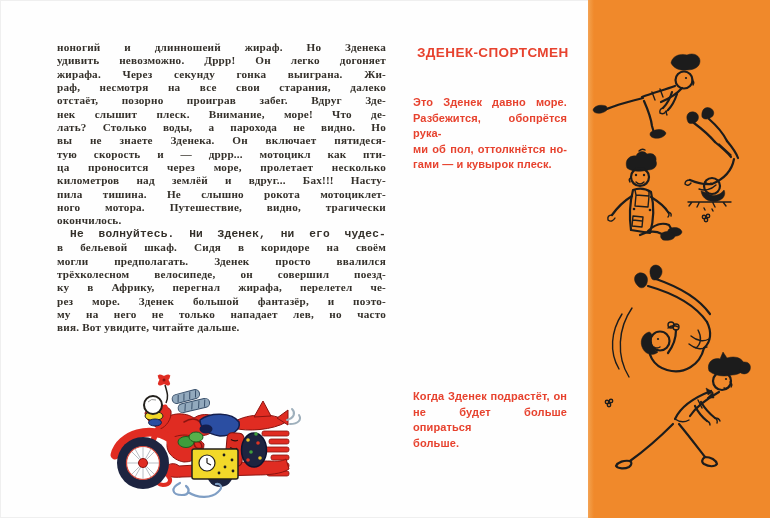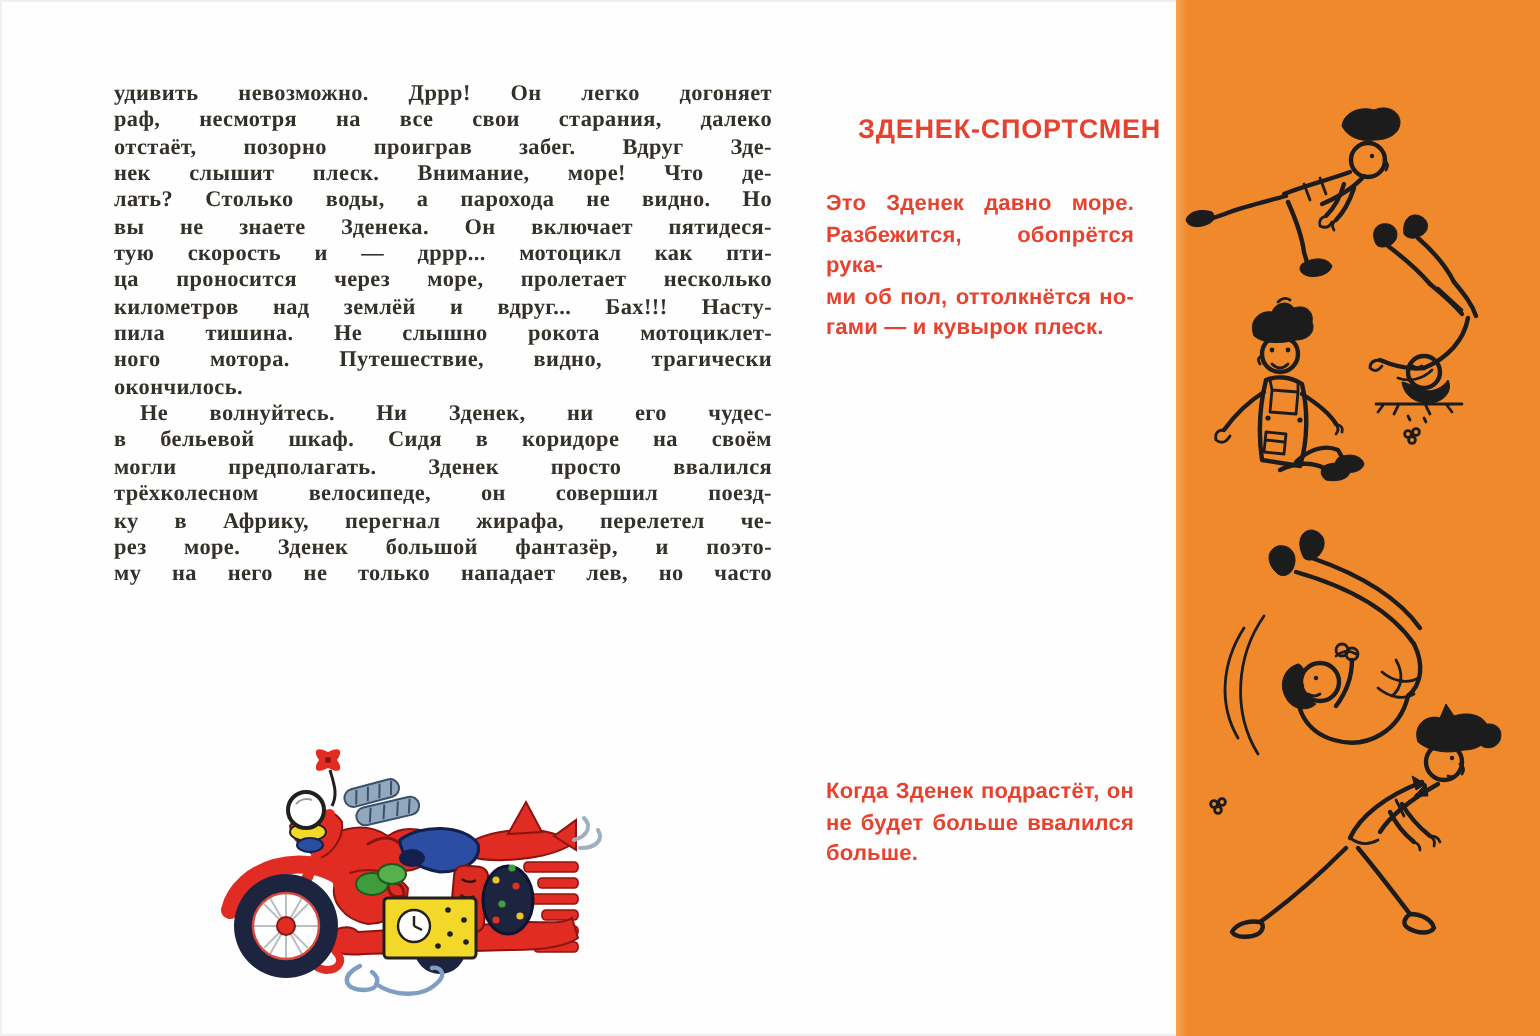--- a/index.html
+++ b/index.html
@@ -3,23 +3,23 @@
 <meta charset="utf-8">
 <style>
   html,body{margin:0;padding:0;background:#ffffff;}
   .spread{position:relative;width:770px;height:518px;background:#fefefe;overflow:hidden;
           font-family:"Liberation Serif",serif;box-shadow:inset 0 0 0 1px #efefef;}
   
   .story{position:absolute;left:57px;top:41px;width:329px;color:#34302a;
          font:700 11.2px/13.35px "Liberation Serif",serif;letter-spacing:0.2px;}
   .tl{text-align:justify;text-align-last:justify;white-space:normal;}
   .tl.last{text-align-last:left;}
-  .tl.ind{text-indent:13px;}
+  .tl.ind{text-indent:13px;font-family:Liberation Mono, monospace;}
   
-  .title{position:absolute;left:413px;top:41px;margin:16px;color:#e7422e;
+  .title{position:absolute;left:413px;top:41px;margin:4px;color:#e7422e;
          font:700 13.5px "Liberation Sans",sans-serif;letter-spacing:0.4px;}
   .caption{position:absolute;left:413px;width:154px;color:#e7422e;
            font:700 11px/15.5px "Liberation Sans",sans-serif;letter-spacing:0.1px;}
   .c1{top:95px;}
   .c2{top:389px;}
   
   .panel{position:absolute;left:588px;top:0;width:182px;height:518px;
          background:linear-gradient(90deg,#f5a355 0px,#f29a43 2px,#f0892b 6px);}
   .panel svg{display:block;}
   .ln{fill:none;stroke:#1c1c1c;stroke-width:2.2;stroke-linecap:round;stroke-linejoin:round;}
@@ -30,41 +30,44 @@
   .moto{position:absolute;left:96px;top:370px;}
 </style>
 </head>
 <body>
 
 <div class="spread">
 
   <div>
     <div class="story">
       <div>
+          <div class="tl">ноногий и длинношеий жираф. Но Зденека</div>
           <div class="tl">удивить невозможно. Дррр! Он легко догоняет</div>
+          <div class="tl">жирафа. Через секунду гонка выиграна. Жи-</div>
           <div class="tl">раф, несмотря на все свои старания, далеко</div>
           <div class="tl">отстаёт, позорно проиграв забег. Вдруг Зде-</div>
           <div class="tl">нек слышит плеск. Внимание, море! Что де-</div>
           <div class="tl">лать? Столько воды, а парохода не видно. Но</div>
           <div class="tl">вы не знаете Зденека. Он включает пятидеся-</div>
           <div class="tl">тую скорость и — дррр... мотоцикл как пти-</div>
           <div class="tl">ца проносится через море, пролетает несколько</div>
           <div class="tl">километров над землёй и вдруг... Бах!!! Насту-</div>
           <div class="tl">пила тишина. Не слышно рокота мотоциклет-</div>
           <div class="tl">ного мотора. Путешествие, видно, трагически</div>
           <div class="tl last">окончилось.</div>
         </div>
       <div>
           <div class="tl ind">Не волнуйтесь. Ни Зденек, ни его чудес-</div>
           <div class="tl">в бельевой шкаф. Сидя в коридоре на своём</div>
           <div class="tl">могли предполагать. Зденек просто ввалился</div>
           <div class="tl">трёхколесном велосипеде, он совершил поезд-</div>
           <div class="tl">ку в Африку, перегнал жирафа, перелетел че-</div>
           <div class="tl">рез море. Зденек большой фантазёр, и поэто-</div>
           <div class="tl">му на него не только нападает лев, но часто</div>
+          <div class="tl last">вия. Вот увидите, читайте дальше.</div>
         </div>
     </div>
 
     <svg class="moto" width="210" height="140" viewBox="0 0 210 140">
 
       <g>
         <path d="M134,55 C144,45 170,42 184,48 L190,52 C178,60 150,62 138,58 Z" fill="#e02c22" stroke="#8c1410" stroke-width="1"></path>
         <path d="M158,47 L167,31 L175,46 Z" fill="#e02c22" stroke="#8c1410" stroke-width="1"></path>
         <path d="M181,48 L192,40 L192,55 Z" fill="#e02c22" stroke="#8c1410" stroke-width="1"></path>
         <path d="M191,50 C198,48 200,43 196,39 M194,54 C202,54 206,50 203,45" fill="none" stroke="#9fb0bc" stroke-width="2" stroke-linecap="round"></path>
@@ -172,21 +175,21 @@
   <div>
     <h1 class="title">ЗДЕНЕК-СПОРТСМЕН</h1>
     <div class="caption c1">
         <div class="tl">Это Зденек давно море.</div>
         <div class="tl">Разбежится, обопрётся рука-</div>
         <div class="tl">ми об пол, оттолкнётся но-</div>
         <div class="tl last">гами — и кувырок плеск.</div>
       </div>
     <div class="caption c2">
         <div class="tl">Когда Зденек подрастёт, он</div>
-        <div class="tl">не будет больше ввалился</div>
+        <div class="tl">не будет больше опираться</div>
         <div class="tl last">больше.</div>
       </div>
   </div>
 
   <div class="panel">
     <svg width="182" height="518" viewBox="0 0 182 518">
 
       <g>
         <path class="fl" d="M83,63 C84,56 92,53 99,55 C106,52 112,56 112,61 C112,67 106,70 99,70 C93,71 86,69 83,63 Z"></path>
         <circle class="ln" cx="96" cy="80" r="8.5"></circle>

